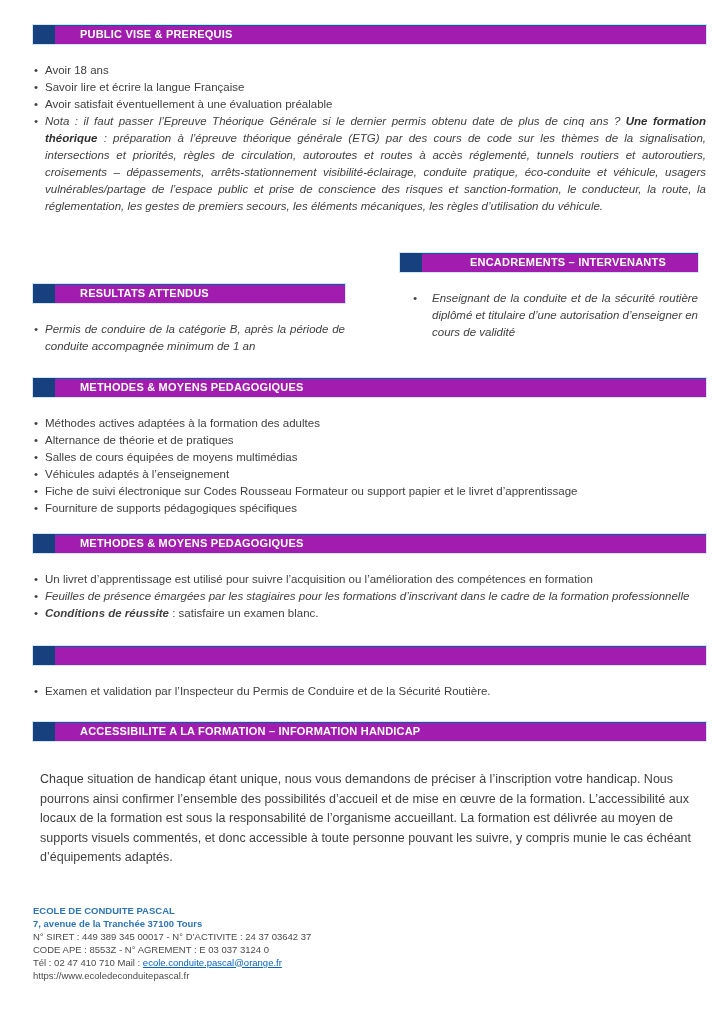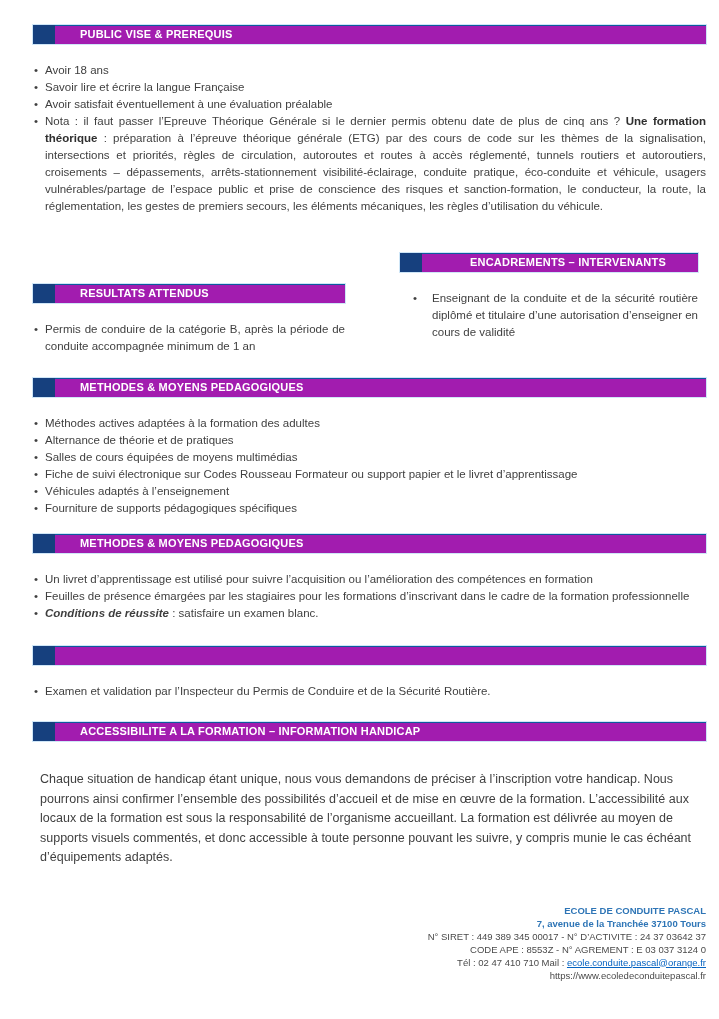--- a/index.html
+++ b/index.html
@@ -19,39 +19,39 @@
   .bar-title{
     color:#ffffff;font-weight:700;font-size:11px;letter-spacing:.2px;
     padding-left:25px;white-space:nowrap;
   }
   .bar.center .bar-title{flex:1;text-align:center;padding-left:16px;}
 
   
   ul.blist{margin:18px 0 0 0;padding:0;list-style:none;}
   ul.blist li{position:relative;padding-left:12px;margin:0;}
   ul.blist li::before{content:"\2022";position:absolute;left:1px;top:0;color:#3f3f3f;}
-  .just{text-align:justify;}
+  .just{text-align:justify;font-style:italic;}
   .nota-bold{font-weight:700;color:#2f2f2f;}
   .ital{font-style:italic;font-weight:700;}
 
   
   .twocol{display:flex;margin-top:38px;}
   .col-left{width:312px;margin-right:55px;flex:0 0 auto;margin-top:31px;}
   .col-right{width:298px;flex:0 0 auto;}
   .col-right ul.blist li{padding-left:32px;}
   .col-right ul.blist li::before{left:13px;}
 
   .sec-m1{margin-top:23px;}
   .sec-m2{margin-top:17px;}
   .sec-sanction{margin-top:24px;}
   .sec-access{margin-top:22px;}
   .access-par{margin:29px 7px 0 7px;font-size:12.5px;line-height:19.5px;}
 
   
-  .footer{margin-top:36px;text-align:right;font-size:9.5px;line-height:13px;color:#4a4a4a;}
+  .footer{margin-top:36px;text-align:left;font-size:9.5px;line-height:13px;color:#4a4a4a;}
   .f-blue{color:#2e75b6;font-weight:700;}
   .f-link{color:#0563c1;text-decoration:underline;cursor:pointer;}
 </style>
 </head>
 <body>
 
 <div class="page">
 
   <div class="bar">
     <span class="bar-accent"></span>
@@ -88,22 +88,22 @@
   </div>
 
   <div class="bar sec-m1">
     <span class="bar-accent"></span>
     <span class="bar-title">METHODES &amp; MOYENS PEDAGOGIQUES</span>
   </div>
   <ul class="blist">
     <li><span>Méthodes actives adaptées à la formation des adultes</span></li>
     <li><span>Alternance de théorie et de pratiques</span></li>
     <li><span>Salles de cours équipées de moyens  multimédias</span></li>
+    <li><span>Véhicules adaptés à l’enseignement</span></li>
     <li><span>Fiche de suivi électronique sur Codes Rousseau Formateur ou support papier et le livret d’apprentissage</span></li>
-    <li><span>Véhicules adaptés à l’enseignement</span></li>
     <li><span>Fourniture de supports pédagogiques spécifiques</span></li>
   </ul>
 
   <div class="bar sec-m2">
     <span class="bar-accent"></span>
     <span class="bar-title">METHODES &amp; MOYENS PEDAGOGIQUES</span>
   </div>
   <ul class="blist">
     <li><span>Un livret d’apprentissage est utilisé pour suivre l’acquisition ou l’amélioration des compétences en formation</span></li>
     <li class="just"><span>Feuilles de présence émargées par les stagiaires pour les formations d’inscrivant dans le cadre de la formation professionnelle</span></li>

